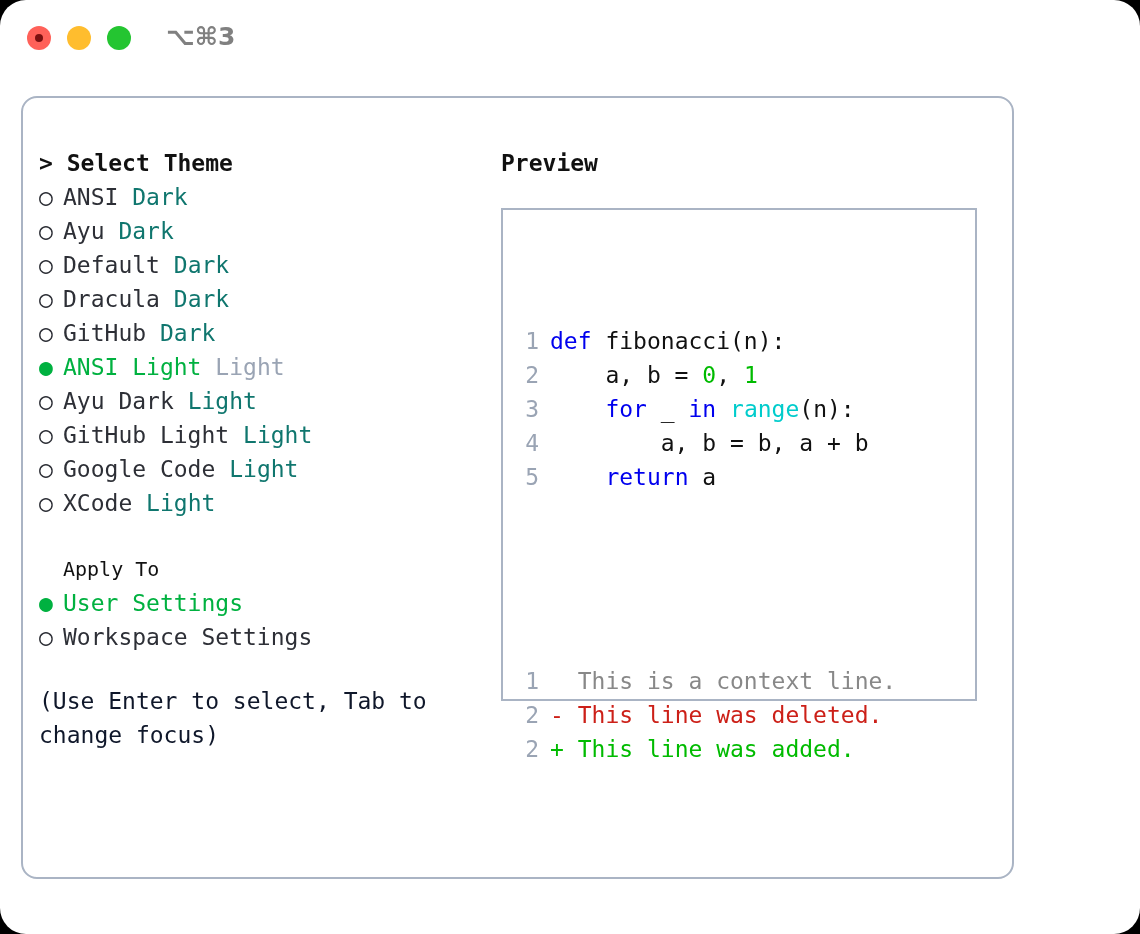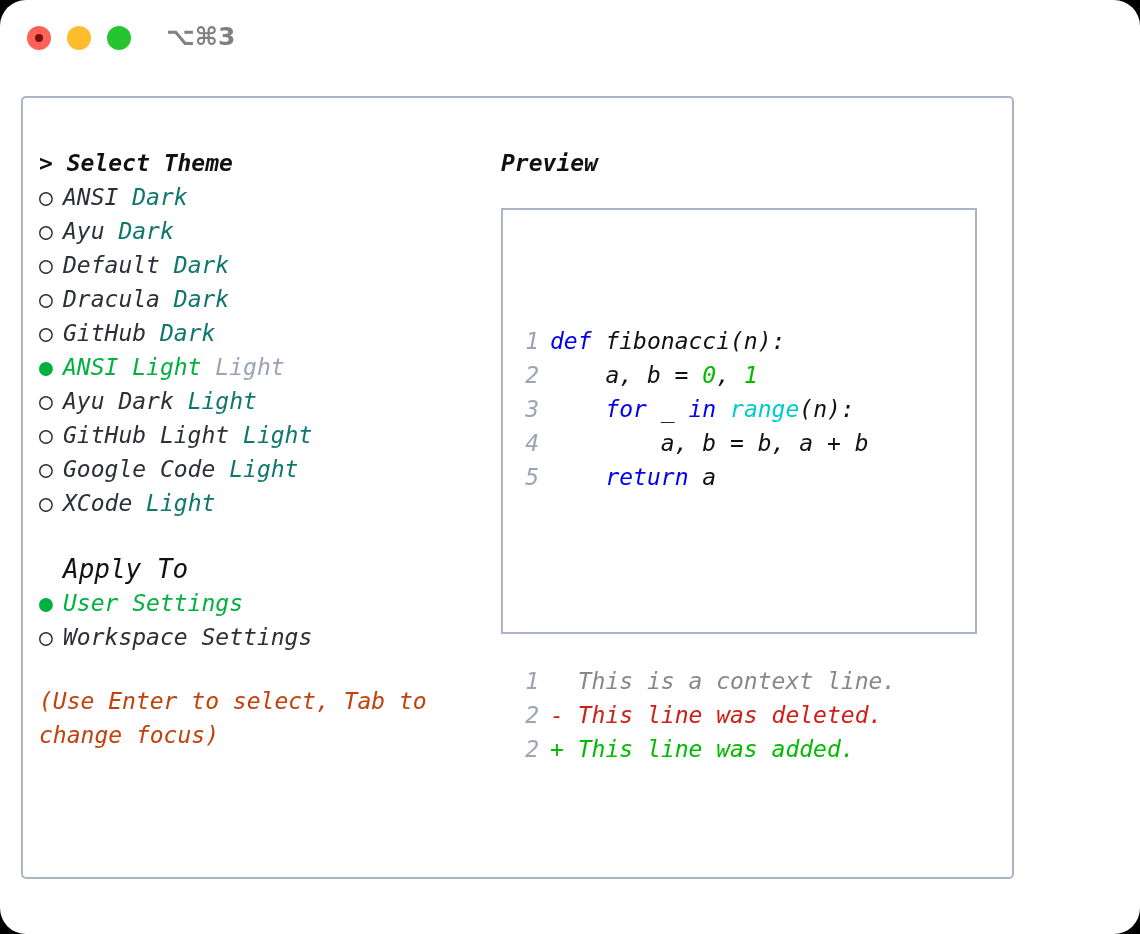--- a/index.html
+++ b/index.html
@@ -71,24 +71,23 @@
   }
 
   
   .panel {
     position: absolute;
     left: 21px;
     top: 96px;
     width: 993px;
     height: 783px;
     border: 2px solid #aab4c4;
-    border-radius: 5px;
+    border-radius: 16px;
     box-sizing: border-box;
     background: #ffffff;
-    font-style: italic;
   }
 
   .panel-inner {
     position: absolute;
     left: 0; top: 0;
     width: 100%; height: 100%;
   }
 
   
   .left-col {
@@ -119,35 +118,35 @@
     width: 24px;
     color: #2d2f36;
   }
   .opt-row.selected .bullet { color: #00b140; }
   .opt-row.selected .opt-label { color: #00b140; }
   .opt-label { color: #2d2f36; }
   .opt-tag { color: #0f766e; }
   .opt-row.selected .opt-tag { color: #9aa4b4; }
 
   .group-head {
-    font-size: 26px;
+    font-size: 20px;
     line-height: 34px;
     color: #111111;
     white-space: pre;
     display: block;
     padding-left: 24px;
   }
 
   .spacer-lg { height: 32px; }
   .spacer-md { height: 30px; }
 
   .hint {
     font-size: 23px;
     line-height: 34px;
-    color: #c2410c;
+    color: #0f172a;
     width: 420px;
     white-space: normal;
   }
 
   
   .right-col {
     position: absolute;
     left: 478px;
     top: 48px;
     width: 500px;
@@ -156,21 +155,21 @@
   .preview-title {
     font-size: 23px;
     font-weight: 700;
     color: #111111;
     line-height: 34px;
     margin-bottom: 4px;
   }
 
   .preview-box {
     width: 476px;
-    height: 426px;
+    height: 493px;
     border: 2px solid #aab4c4;
     box-sizing: border-box;
     background: #ffffff;
     position: relative;
     margin-top: 28px;
   }
 
   .code {
     position: absolute;
     left: 14px;

